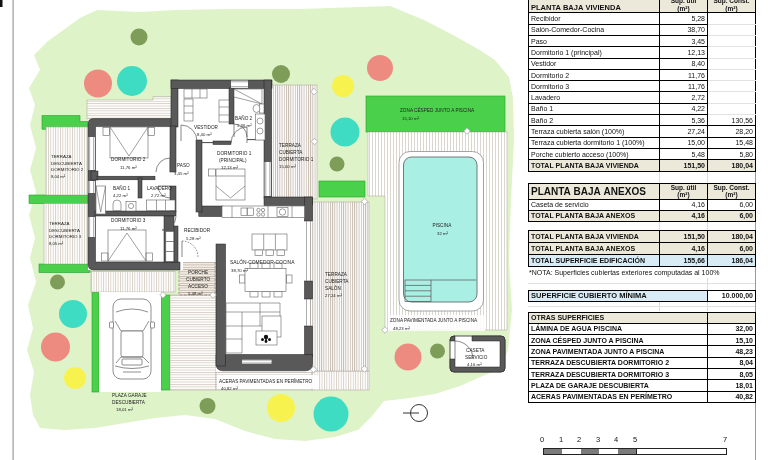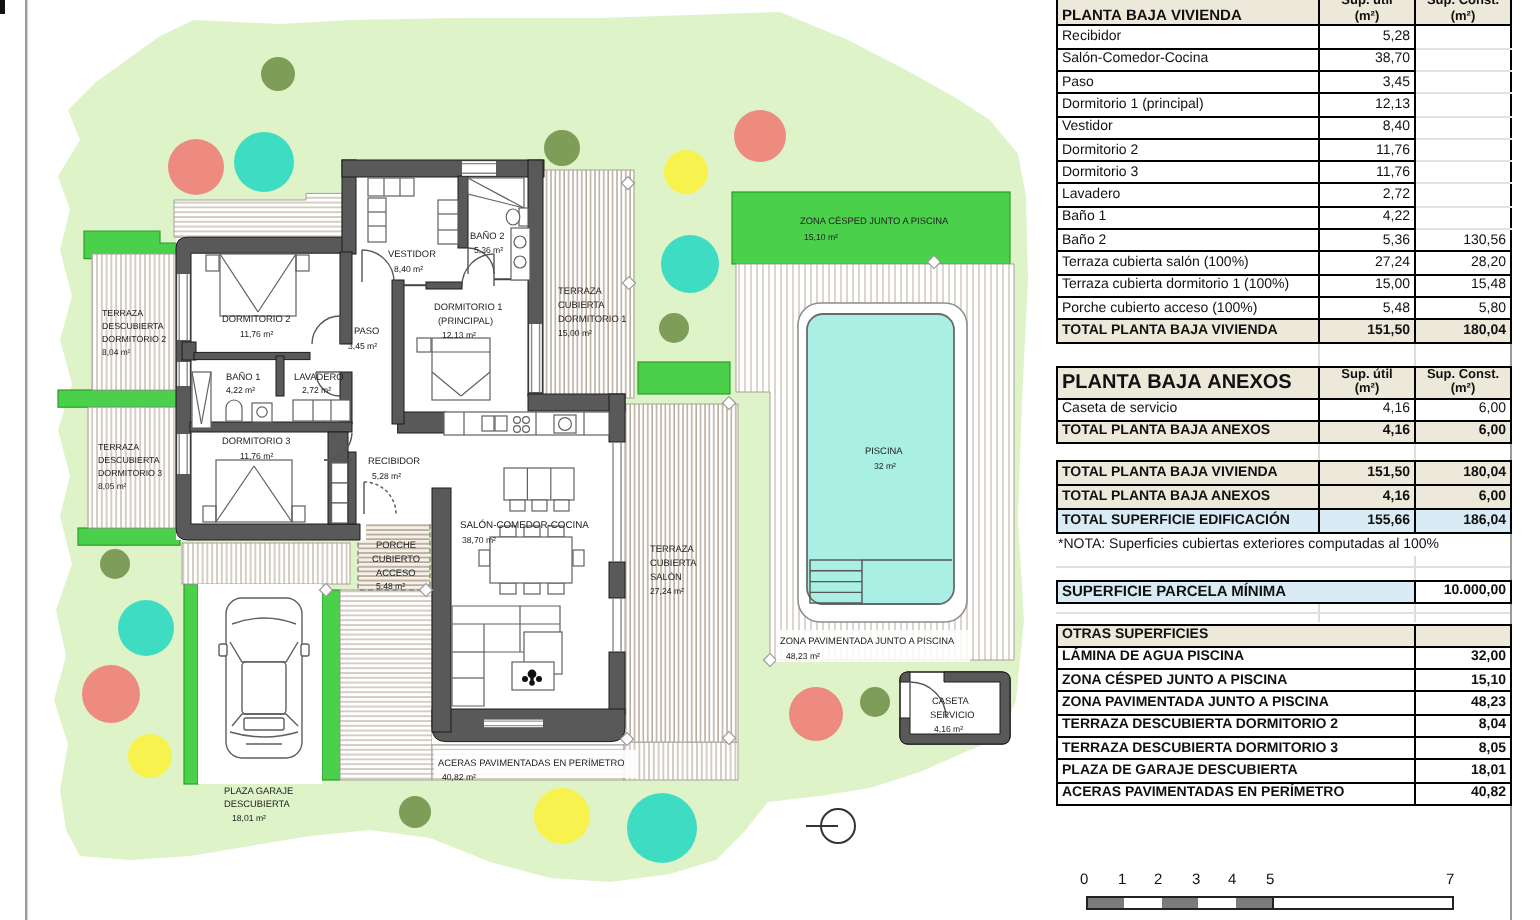--- a/index.html
+++ b/index.html
@@ -714,21 +714,21 @@
 
 <div style="position:absolute;left:529px;top:269px;font-size:7px;color:#111">*NOTA: Superficies cubiertas exteriores computadas al 100%</div>
 
 <table style="left:528px;top:289.7px;width:227px">
 <colgroup>
       <col class="colW">
       <col class="colB">
     </colgroup>
 <tbody>
       <tr>
-        <td class="blue b" style="height:10.5px;font-size:7.5px">SUPERFICIE PARCELA MÍNIMA</td>
+        <td class="blue b" style="height:10.5px;font-size:7.5px">SUPERFICIE CUBIERTO MÍNIMA</td>
         <td class="num b">10.000,00</td>
       </tr>
 </tbody>
   </table>
 
 <table style="left:528px;top:311.5px;width:227px">
 <colgroup>
       <col class="colW">
       <col class="colB">
     </colgroup>

